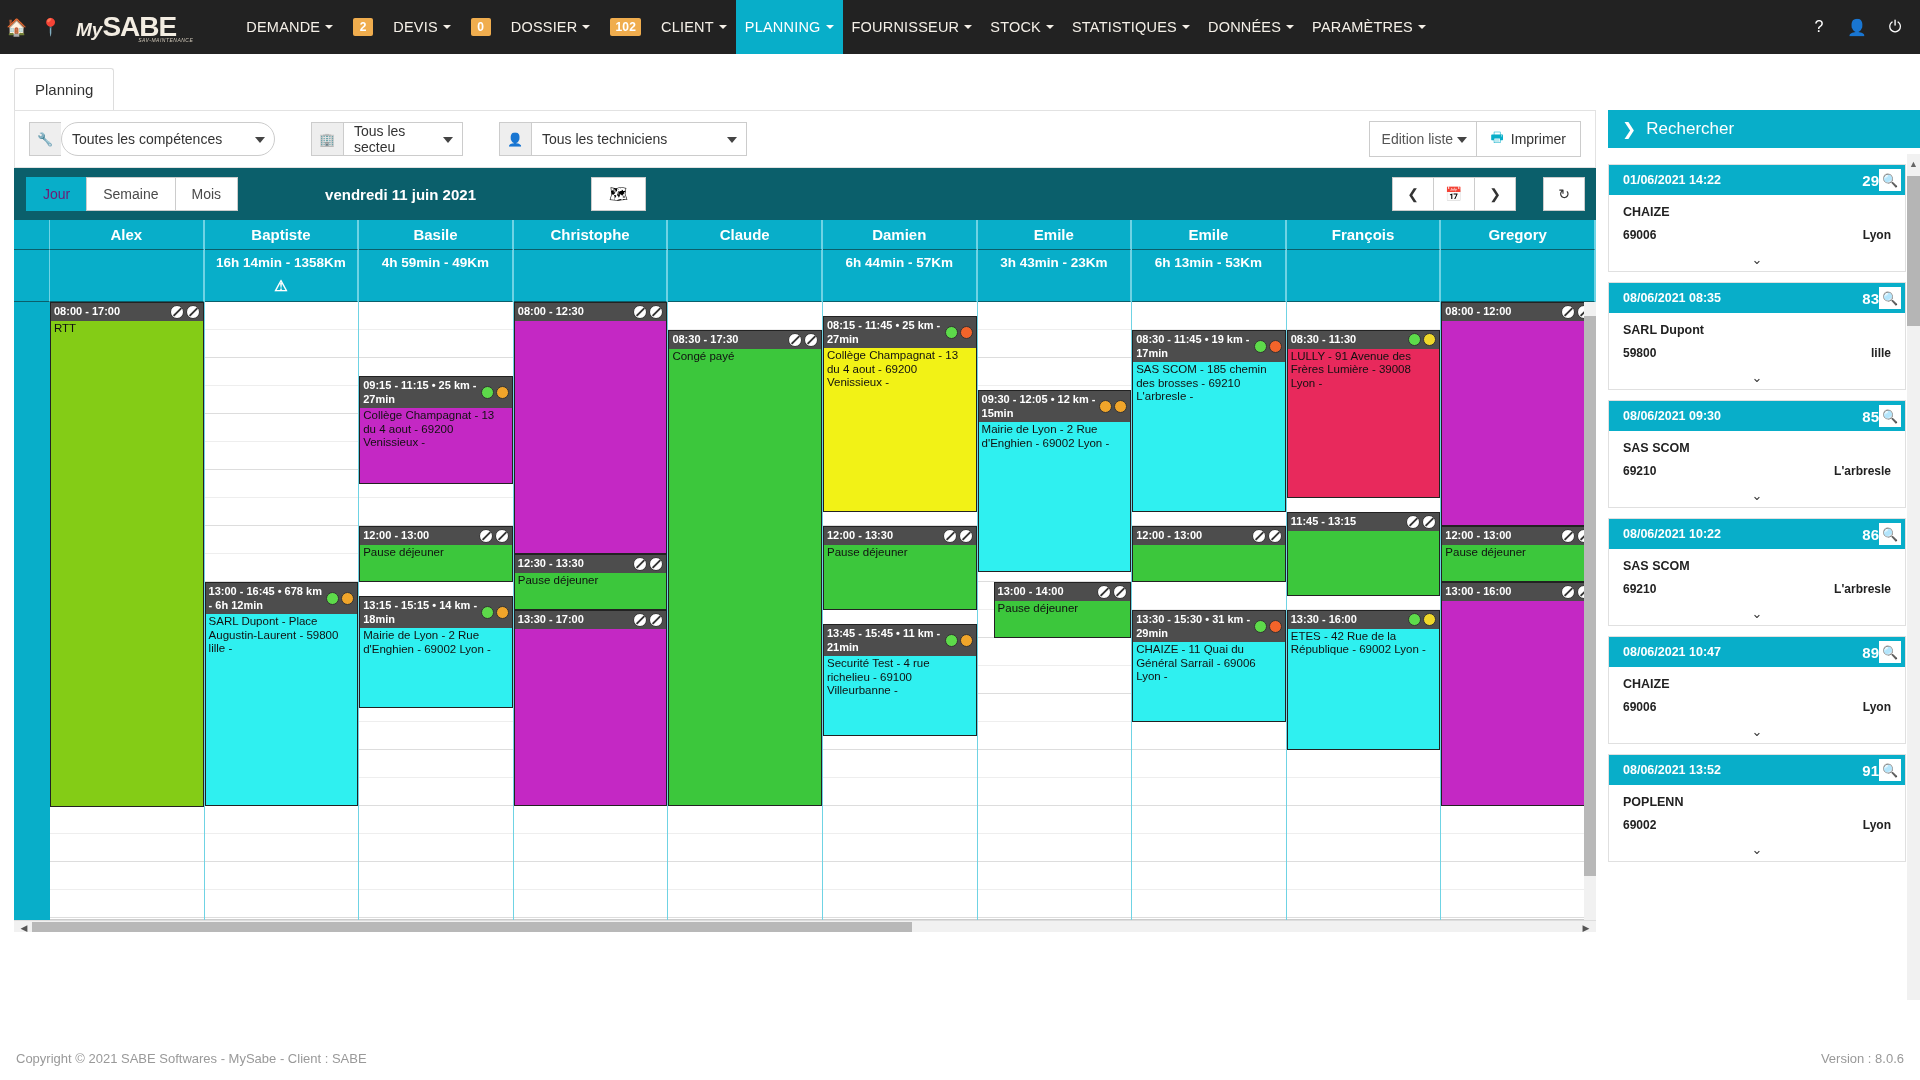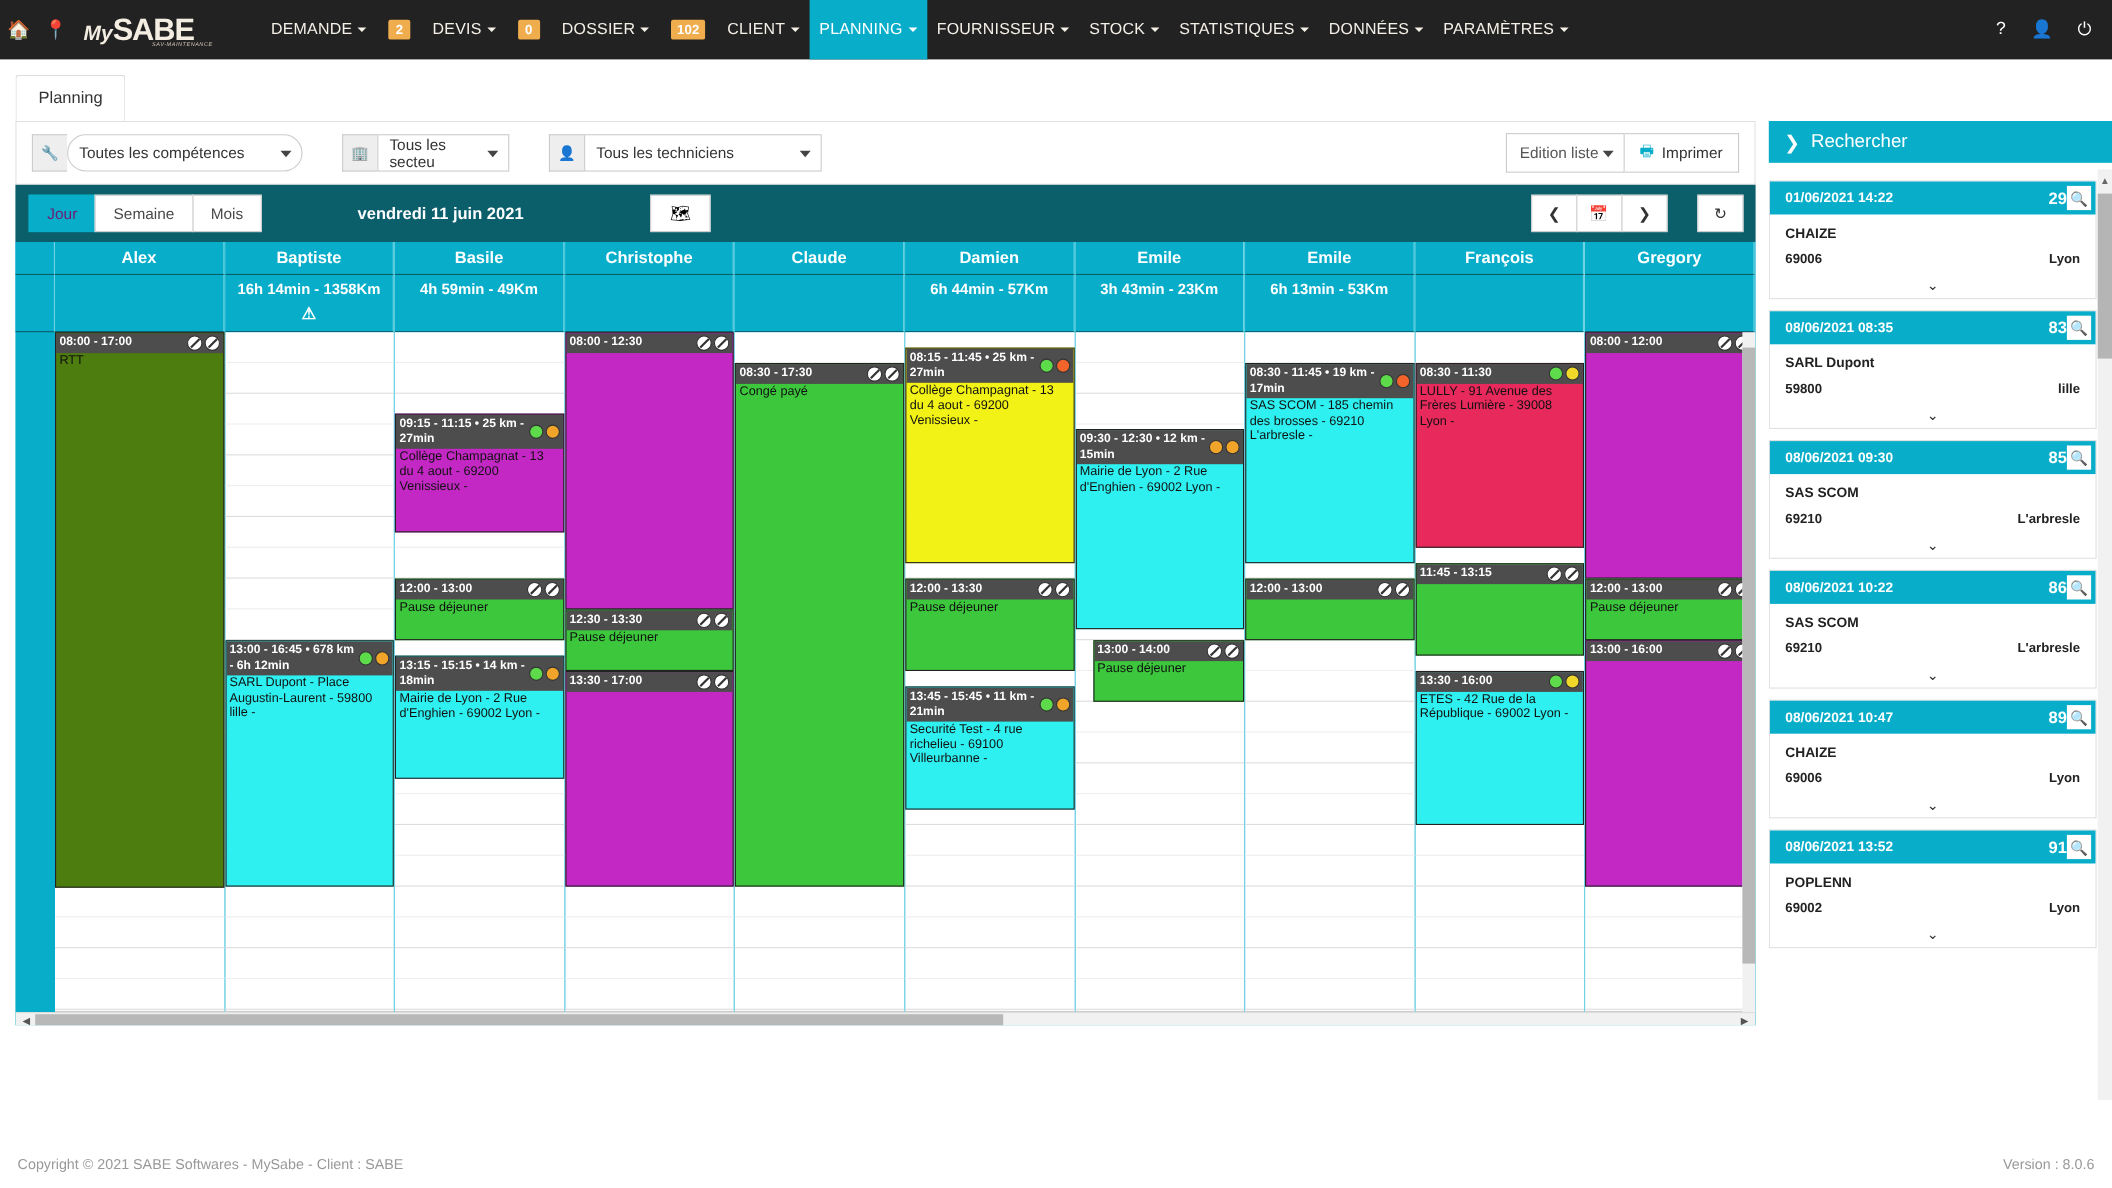--- a/index.html
+++ b/index.html
@@ -351,21 +351,21 @@
                 </div>
                 <div class="hour">
                   <div class="half"></div>
                 </div>
                 <div class="hour">
                   <div class="half"></div>
                 </div>
                 <div class="hour">
                   <div class="half"></div>
                 </div>
-                <div class="ev" style="top: 0px; height: 505px; background: #4d7c0f;">
+                <div class="ev" style="top: 0px; height: 505px; background: #84cc16;">
                   <div class="hdr">
                     <span class="t">08:00 - 17:00</span>
                     <span class="dots">
                       <span class="icoban"></span>
                       <span class="icoban"></span>
                     </span>
                   </div>
                   <div class="body">RTT</div>
                 </div>
               </div>
@@ -707,21 +707,21 @@
                   <div class="half"></div>
                 </div>
                 <div class="hour">
                   <div class="half"></div>
                 </div>
                 <div class="hour">
                   <div class="half"></div>
                 </div>
                 <div class="ev" style="top: 88px; height: 182px; background: rgb(47, 240, 240);">
                   <div class="hdr">
-                    <span class="t">09:30 - 12:30 • 12 km - 15min</span>
+                    <span class="t">09:30 - 12:05 • 12 km - 15min</span>
                     <span class="dots">
                       <span class="dot" style="background: rgb(240, 165, 42);"></span>
                       <span class="dot" style="background: rgb(240, 165, 42);"></span>
                     </span>
                   </div>
                   <div class="body">Mairie de Lyon - 2 Rue d'Enghien - 69002 Lyon -</div>
                 </div>
                 <div class="ev" style="top: 280px; height: 56px; background: rgb(60, 199, 60); margin-left: 16px;">
                   <div class="hdr">
                     <span class="t">13:00 - 14:00</span>
@@ -783,20 +783,30 @@
                 </div>
                 <div class="ev" style="top: 224px; height: 56px; background: rgb(60, 199, 60);">
                   <div class="hdr">
                     <span class="t">12:00 - 13:00</span>
                     <span class="dots">
                       <span class="icoban"></span>
                       <span class="icoban"></span>
                     </span>
                   </div>
                   <div class="body"></div>
+                </div>
+                <div class="ev" style="top: 308px; height: 112px; background: rgb(47, 240, 240);">
+                  <div class="hdr">
+                    <span class="t">13:30 - 15:30 • 31 km - 29min</span>
+                    <span class="dots">
+                      <span class="dot" style="background: rgb(93, 219, 74);"></span>
+                      <span class="dot" style="background: rgb(242, 100, 42);"></span>
+                    </span>
+                  </div>
+                  <div class="body">CHAIZE - 11 Quai du Général Sarrail - 69006 Lyon -</div>
                 </div>
               </div>
             </div>
             <div class="tcol">
               <div class="thead-cell th-name">François</div>
               <div class="thead-cell th-stat"></div>
               <div class="grid">
                 <div class="hour">
                   <div class="half"></div>
                 </div>

